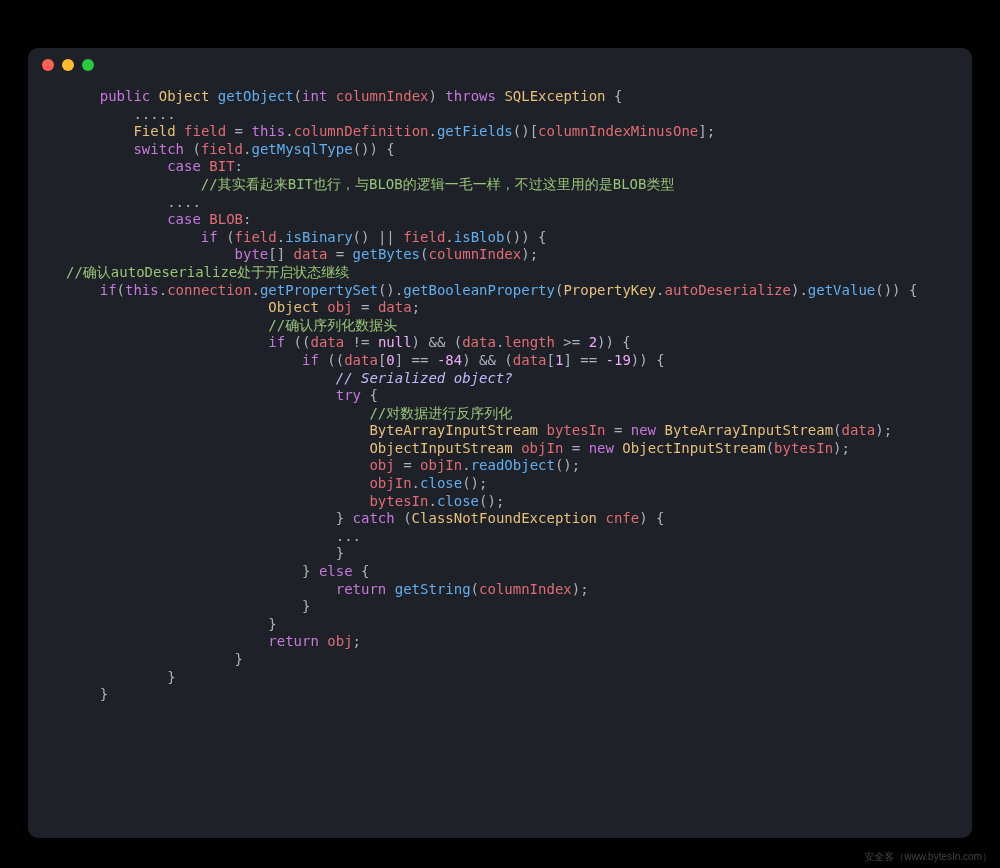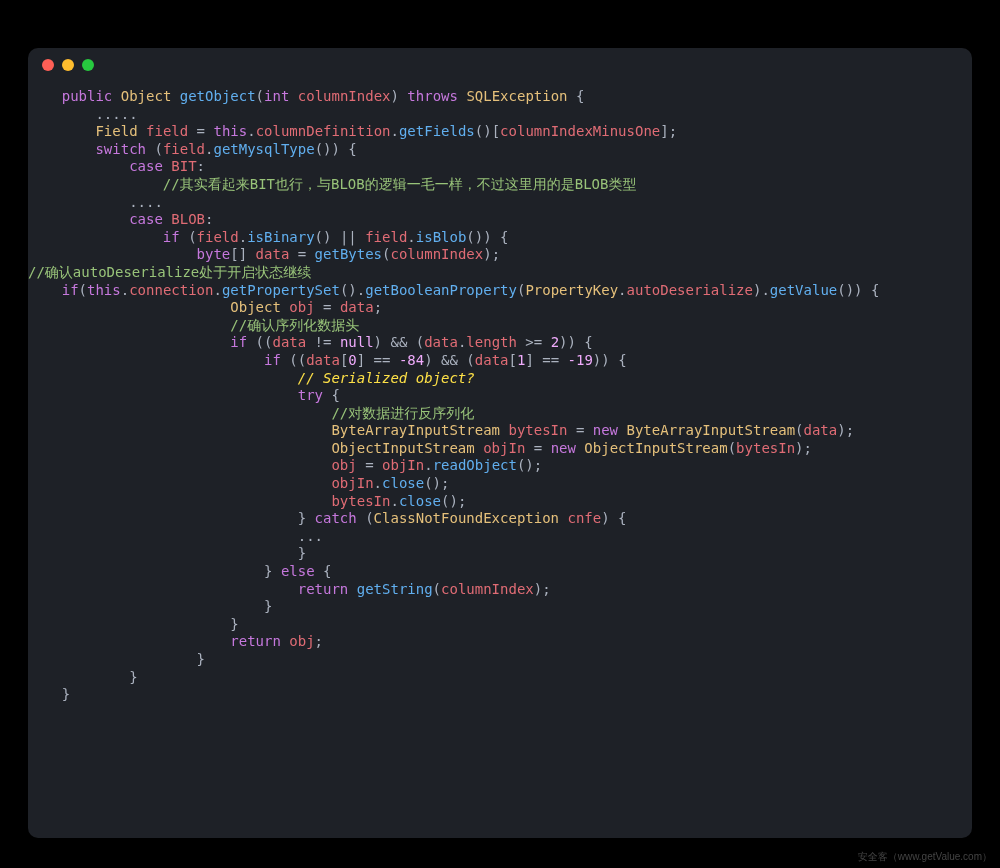--- a/index.html
+++ b/index.html
@@ -4,37 +4,37 @@
 <style>
   html,body{margin:0;padding:0;background:#000;width:1000px;height:868px;overflow:hidden;font-family:Menlo,Consolas,"SF Mono","DejaVu Sans Mono",monospace;}
   .stage{position:relative;width:1000px;height:868px;background:#000;}
   .window{position:absolute;left:28px;top:48px;width:944px;height:790px;background:#1e2127;border-radius:10px;box-shadow:0 20px 60px rgba(0,0,0,.6);overflow:hidden;}
   .titlebar{height:34px;padding:0 14px;display:flex;align-items:center;}
   .dot{width:12px;height:12px;border-radius:50%;margin-right:8px;}
   .d-red{background:#ff5f56;}
   .d-yel{background:#ffbd2e;}
   .d-grn{background:#27c93f;}
   .code{padding:6px 0 0 0;font-size:14px;line-height:17.6px;white-space:pre;color:#abb2bf;}
-  .ln{display:block;}
+  .ln{display:block;padding-left:38px;}
   .c-key{color:#c678dd;}   
   .c-type{color:#e5c07b;}  
   .c-fn{color:#61afef;}
   .c-id{color:#e06c75;}    
   .c-num{color:#f0abfc;}   
   .c-pun{color:#abb2bf;}   
-  .c-cmt{color:#fde047;font-style:italic;}
+  .c-cmt{color:#c4b5fd;font-style:italic;}
   .c-cmt-cn{color:#98c379;margin-top:44px;}
   .watermark{position:absolute;right:8px;bottom:4px;font-size:10px;color:#444;font-family:sans-serif;}
 </style>
 </head>
 <body>
 
 <div class="stage">
   <div class="window">
     <div class="titlebar">
       <span class="dot d-red"></span>
       <span class="dot d-yel"></span>
       <span class="dot d-grn"></span>
     </div>
     <div class="code" id="code"><span class="ln"><span class="c-pun">    </span><span class="c-key">public</span><span class="c-pun"> </span><span class="c-type">Object</span><span class="c-pun"> </span><span class="c-fn">getObject</span><span class="c-pun">(</span><span class="c-key">int</span><span class="c-pun"> </span><span class="c-id">columnIndex</span><span class="c-pun">) </span><span class="c-key">throws</span><span class="c-pun"> </span><span class="c-type">SQLException</span><span class="c-pun"> {</span></span><span class="ln"><span class="c-pun">        .....</span></span><span class="ln"><span class="c-pun"></span></span><span class="ln"><span class="c-pun">        </span><span class="c-type">Field</span><span class="c-pun"> </span><span class="c-id">field</span><span class="c-pun"> = </span><span class="c-key">this</span><span class="c-pun">.</span><span class="c-id">columnDefinition</span><span class="c-pun">.</span><span class="c-fn">getFields</span><span class="c-pun">()[</span><span class="c-id">columnIndexMinusOne</span><span class="c-pun">];</span></span><span class="ln"><span class="c-pun">        </span><span class="c-key">switch</span><span class="c-pun"> (</span><span class="c-id">field</span><span class="c-pun">.</span><span class="c-fn">getMysqlType</span><span class="c-pun">()) {</span></span><span class="ln"><span class="c-pun">            </span><span class="c-key">case</span><span class="c-pun"> </span><span class="c-id">BIT</span><span class="c-pun">:</span></span><span class="ln"><span class="c-pun">                </span><span class="c-cmt-cn">//其实看起来BIT也行，与BLOB的逻辑一毛一样，不过这里用的是BLOB类型</span></span><span class="ln"><span class="c-pun">            ....</span></span><span class="ln"><span class="c-pun">            </span><span class="c-key">case</span><span class="c-pun"> </span><span class="c-id">BLOB</span><span class="c-pun">:</span></span><span class="ln"><span class="c-pun">                </span><span class="c-key">if</span><span class="c-pun"> (</span><span class="c-id">field</span><span class="c-pun">.</span><span class="c-fn">isBinary</span><span class="c-pun">() || </span><span class="c-id">field</span><span class="c-pun">.</span><span class="c-fn">isBlob</span><span class="c-pun">()) {</span></span><span class="ln"><span class="c-pun">                    </span><span class="c-key">byte</span><span class="c-pun">[] </span><span class="c-id">data</span><span class="c-pun"> = </span><span class="c-fn">getBytes</span><span class="c-pun">(</span><span class="c-id">columnIndex</span><span class="c-pun">);</span></span><span class="ln"><span class="c-cmt-cn">//确认autoDeserialize处于开启状态继续</span></span><span class="ln"><span class="c-pun"></span></span><span class="ln"><span class="c-pun">    </span><span class="c-key">if</span><span class="c-pun">(</span><span class="c-key">this</span><span class="c-pun">.</span><span class="c-id">connection</span><span class="c-pun">.</span><span class="c-fn">getPropertySet</span><span class="c-pun">().</span><span class="c-fn">getBooleanProperty</span><span class="c-pun">(</span><span class="c-type">PropertyKey</span><span class="c-pun">.</span><span class="c-id">autoDeserialize</span><span class="c-pun">).</span><span class="c-fn">getValue</span><span class="c-pun">()) {</span></span><span class="ln"><span class="c-pun">                        </span><span class="c-type">Object</span><span class="c-pun"> </span><span class="c-id">obj</span><span class="c-pun"> = </span><span class="c-id">data</span><span class="c-pun">;</span></span><span class="ln"><span class="c-pun">                        </span><span class="c-cmt-cn">//确认序列化数据头</span></span><span class="ln"><span class="c-pun">                        </span><span class="c-key">if</span><span class="c-pun"> ((</span><span class="c-id">data</span><span class="c-pun"> != </span><span class="c-num">null</span><span class="c-pun">) &amp;&amp; (</span><span class="c-id">data</span><span class="c-pun">.</span><span class="c-id">length</span><span class="c-pun"> &gt;= </span><span class="c-num">2</span><span class="c-pun">)) {</span></span><span class="ln"><span class="c-pun">                            </span><span class="c-key">if</span><span class="c-pun"> ((</span><span class="c-id">data</span><span class="c-pun">[</span><span class="c-num">0</span><span class="c-pun">] == </span><span class="c-num">-84</span><span class="c-pun">) &amp;&amp; (</span><span class="c-id">data</span><span class="c-pun">[</span><span class="c-num">1</span><span class="c-pun">] == </span><span class="c-num">-19</span><span class="c-pun">)) {</span></span><span class="ln"><span class="c-pun">                                </span><span class="c-cmt">// Serialized object?</span></span><span class="ln"><span class="c-pun">                                </span><span class="c-key">try</span><span class="c-pun"> {</span></span><span class="ln"><span class="c-pun">                                    </span><span class="c-cmt-cn">//对数据进行反序列化</span></span><span class="ln"><span class="c-pun">                                    </span><span class="c-type">ByteArrayInputStream</span><span class="c-pun"> </span><span class="c-id">bytesIn</span><span class="c-pun"> = </span><span class="c-key">new</span><span class="c-pun"> </span><span class="c-type">ByteArrayInputStream</span><span class="c-pun">(</span><span class="c-id">data</span><span class="c-pun">);</span></span><span class="ln"><span class="c-pun">                                    </span><span class="c-type">ObjectInputStream</span><span class="c-pun"> </span><span class="c-id">objIn</span><span class="c-pun"> = </span><span class="c-key">new</span><span class="c-pun"> </span><span class="c-type">ObjectInputStream</span><span class="c-pun">(</span><span class="c-id">bytesIn</span><span class="c-pun">);</span></span><span class="ln"><span class="c-pun">                                    </span><span class="c-id">obj</span><span class="c-pun"> = </span><span class="c-id">objIn</span><span class="c-pun">.</span><span class="c-fn">readObject</span><span class="c-pun">();</span></span><span class="ln"><span class="c-pun">                                    </span><span class="c-id">objIn</span><span class="c-pun">.</span><span class="c-fn">close</span><span class="c-pun">();</span></span><span class="ln"><span class="c-pun">                                    </span><span class="c-id">bytesIn</span><span class="c-pun">.</span><span class="c-fn">close</span><span class="c-pun">();</span></span><span class="ln"><span class="c-pun">                                } </span><span class="c-key">catch</span><span class="c-pun"> (</span><span class="c-type">ClassNotFoundException</span><span class="c-pun"> </span><span class="c-id">cnfe</span><span class="c-pun">) {</span></span><span class="ln"><span class="c-pun">                                ...</span></span><span class="ln"><span class="c-pun">                                }</span></span><span class="ln"><span class="c-pun">                            } </span><span class="c-key">else</span><span class="c-pun"> {</span></span><span class="ln"><span class="c-pun">                                </span><span class="c-key">return</span><span class="c-pun"> </span><span class="c-fn">getString</span><span class="c-pun">(</span><span class="c-id">columnIndex</span><span class="c-pun">);</span></span><span class="ln"><span class="c-pun">                            }</span></span><span class="ln"><span class="c-pun">                        }</span></span><span class="ln"><span class="c-pun"></span></span><span class="ln"><span class="c-pun">                        </span><span class="c-key">return</span><span class="c-pun"> </span><span class="c-id">obj</span><span class="c-pun">;</span></span><span class="ln"><span class="c-pun">                    }</span></span><span class="ln"><span class="c-pun"></span></span><span class="ln"><span class="c-pun">            }</span></span><span class="ln"><span class="c-pun"></span></span><span class="ln"><span class="c-pun">    }</span></span></div>
   </div>
-  <div class="watermark">安全客（www.getValue.com）</div>
+  <div class="watermark">安全客（www.bytesIn.com）</div>
 </div>
 
 </body></html>

